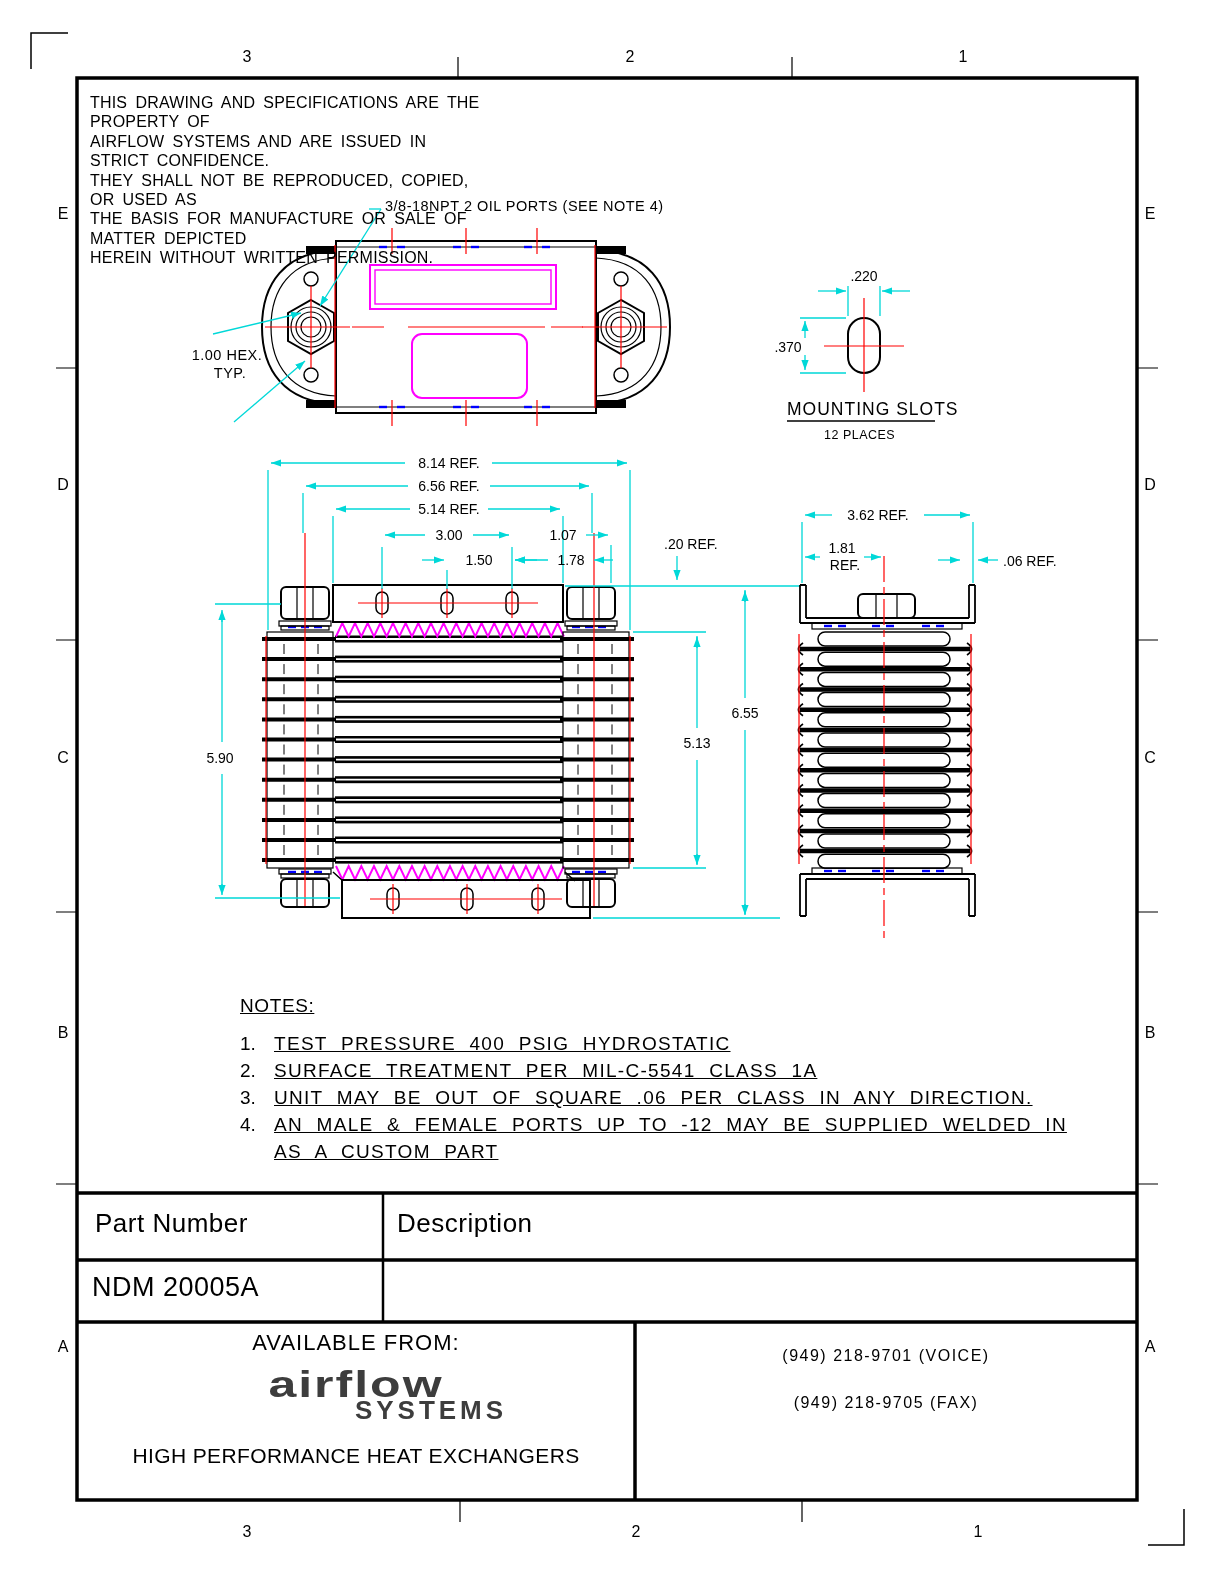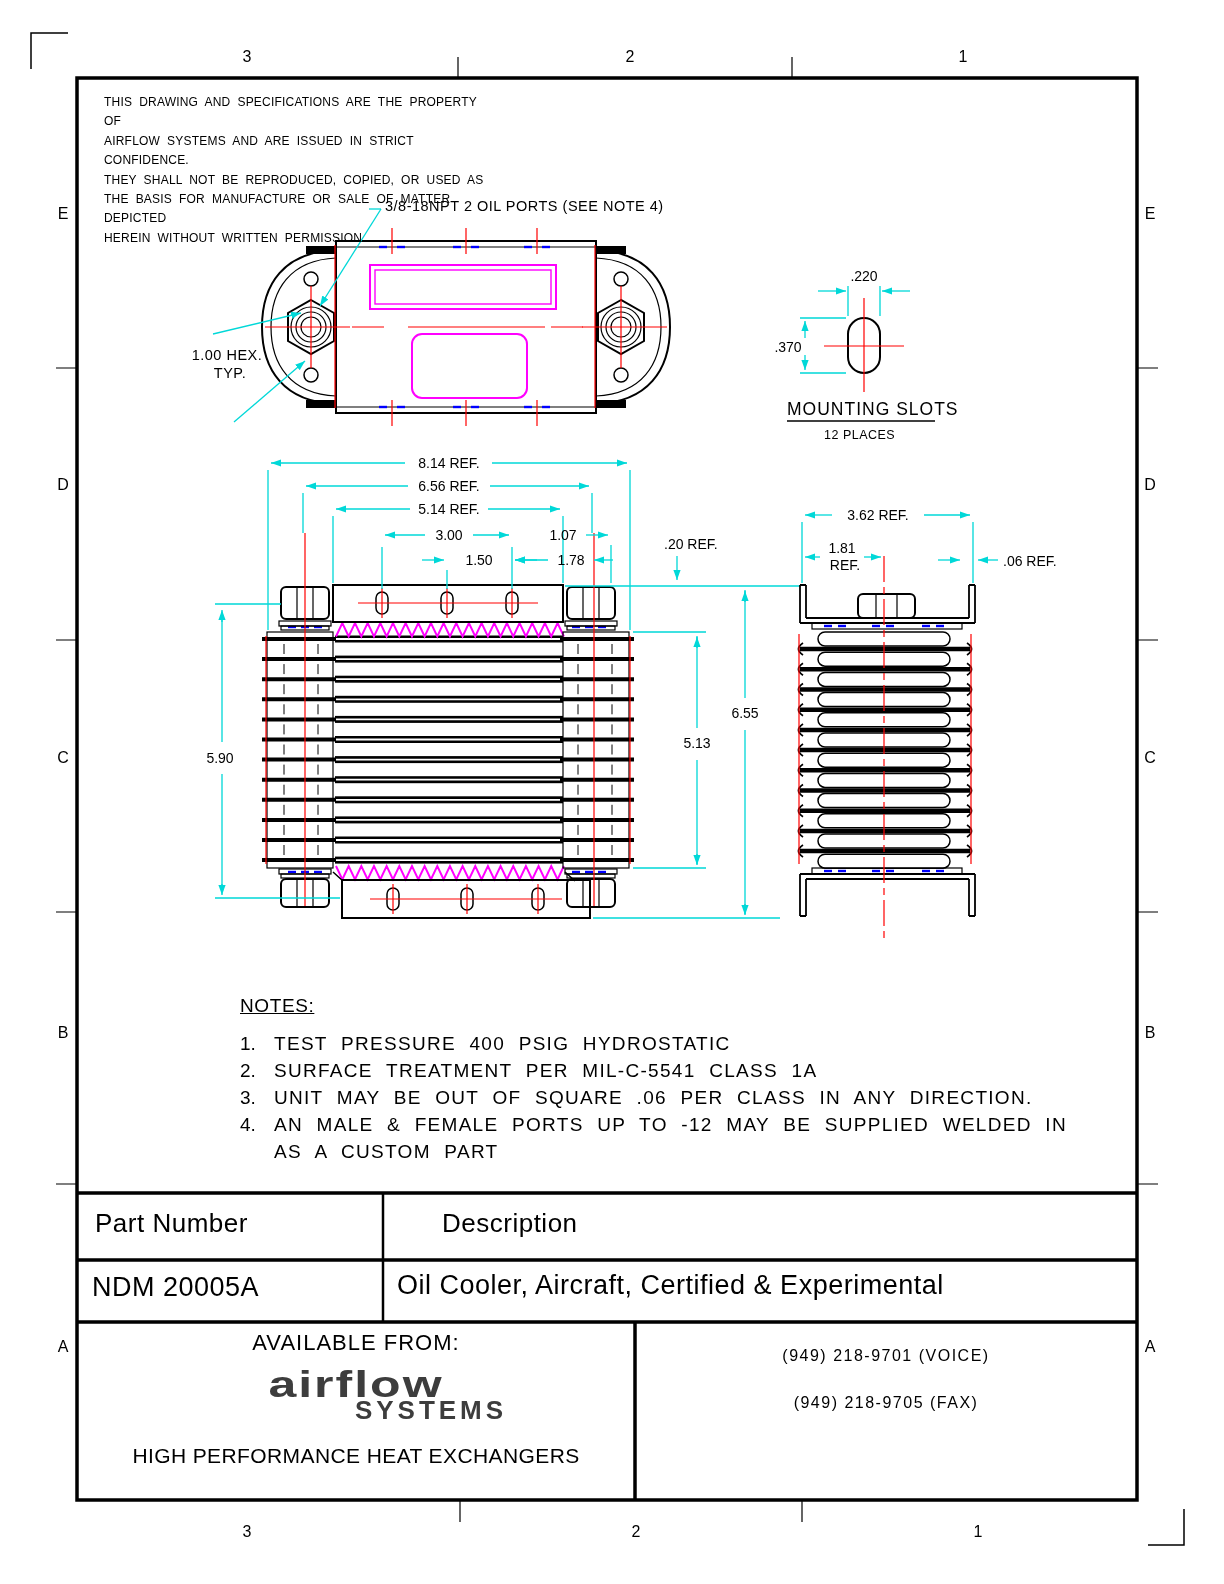--- a/index.html
+++ b/index.html
@@ -13,27 +13,27 @@
   .lbl{font-size:14.5px;text-anchor:start;letter-spacing:.5px;}
   .lblm{font-size:14.5px;text-anchor:middle;letter-spacing:.5px;}
   .mtitle{font-size:17.5px;text-anchor:start;letter-spacing:1px;}
   .msub{font-size:12.5px;text-anchor:start;letter-spacing:.5px;}
   .k{stroke:#000;fill:none;}
   .r{stroke:var(--red);fill:none;stroke-width:1.2;}
   .c{stroke:var(--cyan);fill:none;stroke-width:1.3;}
   .m{stroke:var(--mag);fill:none;}
   .bl{stroke:var(--blue);fill:none;stroke-width:2.4;}
   .ov{position:absolute;}
-  .prop{left:104px;top:93px;width:395px;font-size:12px;line-height:19.4px;
+  .prop{left:90px;top:93px;width:395px;font-size:16px;line-height:19.4px;
         letter-spacing:.2px;word-spacing:3.5px;color:#000;}
   .notes{left:240px;top:995px;width:880px;color:#000;}
   .notes-h{font-size:19px;letter-spacing:.6px;text-decoration:underline;margin-bottom:13px;}
   .note-line{display:flex;font-size:19px;line-height:27px;}
   .note-num{width:34px;flex:none;}
-  .note-text{letter-spacing:1.3px;word-spacing:7px;}
+  .note-text{letter-spacing:1.3px;word-spacing:7px;text-decoration:underline;}
   .tb-label{font-size:26px;letter-spacing:.5px;color:#000;}
   .tb-value{font-size:27px;letter-spacing:.5px;color:#000;}
   .avail{left:77px;top:1330px;width:558px;text-align:center;color:#000;}
   .avail-t{font-size:22px;letter-spacing:1px;}
   .logo-air{font-weight:bold;font-size:50px;letter-spacing:2px;color:var(--logo);
             transform:scaleY(.75);line-height:44px;margin-top:6px;}
   .logo-sys{font-weight:bold;font-size:26px;letter-spacing:4px;color:var(--logo);
             margin-left:150px;margin-top:-8px;line-height:24px;}
   .tagline{font-size:21px;letter-spacing:.4px;margin-top:22px;}
   .contact{left:635px;top:1332px;width:502px;text-align:center;color:#000;}
@@ -485,23 +485,22 @@
     <span class="note-num">4.</span>
     <span class="note-text">AN MALE &amp; FEMALE PORTS UP TO -12 MAY BE SUPPLIED WELDED IN</span>
   </div>
   <div class="note-line">
     <span class="note-num"></span>
     <span class="note-text">AS A CUSTOM PART</span>
   </div>
 </div>
 
 <div class="ov tb-label" style="left:95px;top:1208px;">Part Number</div>
-<div class="ov tb-label" style="left:397px;top:1208px;margin-left:45px;">Description</div>
+<div class="ov tb-label" style="left:397px;top:1208px;">Description</div>
 <div class="ov tb-value" style="left:92px;top:1272px;">NDM 20005A</div>
-<div class="ov tb-value" style="left:397px;top:1270px;">Oil Cooler, Aircraft, Certified &amp; Experimental</div>
 
 <div class="ov avail">
   <div class="avail-t">AVAILABLE FROM:</div>
   <div class="logo-air">airflow</div>
   <div class="logo-sys">SYSTEMS</div>
   <div class="tagline">HIGH PERFORMANCE HEAT EXCHANGERS</div>
 </div>
 
 <div class="ov contact">
   <div>(949) 218-9701  (VOICE)</div>

